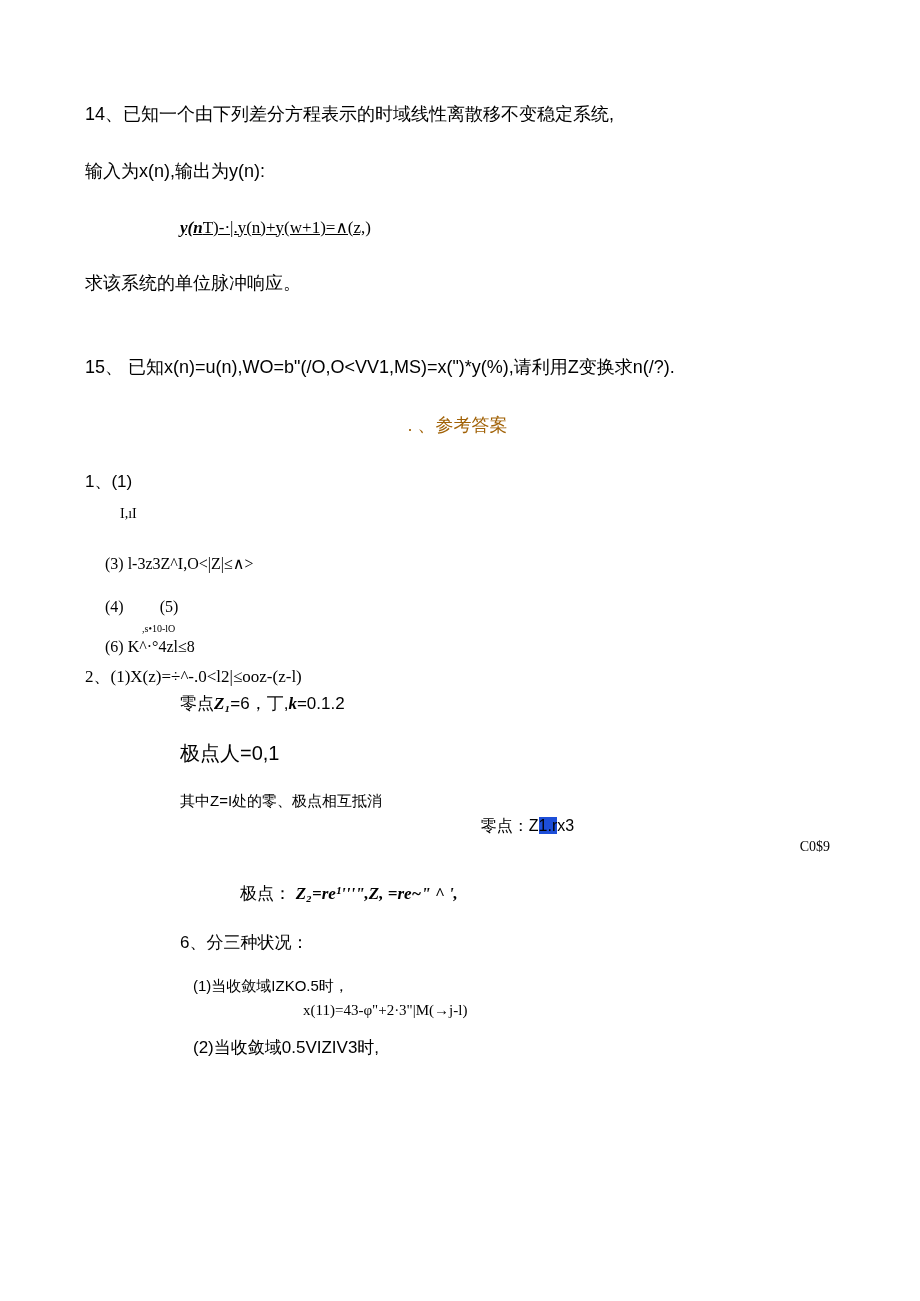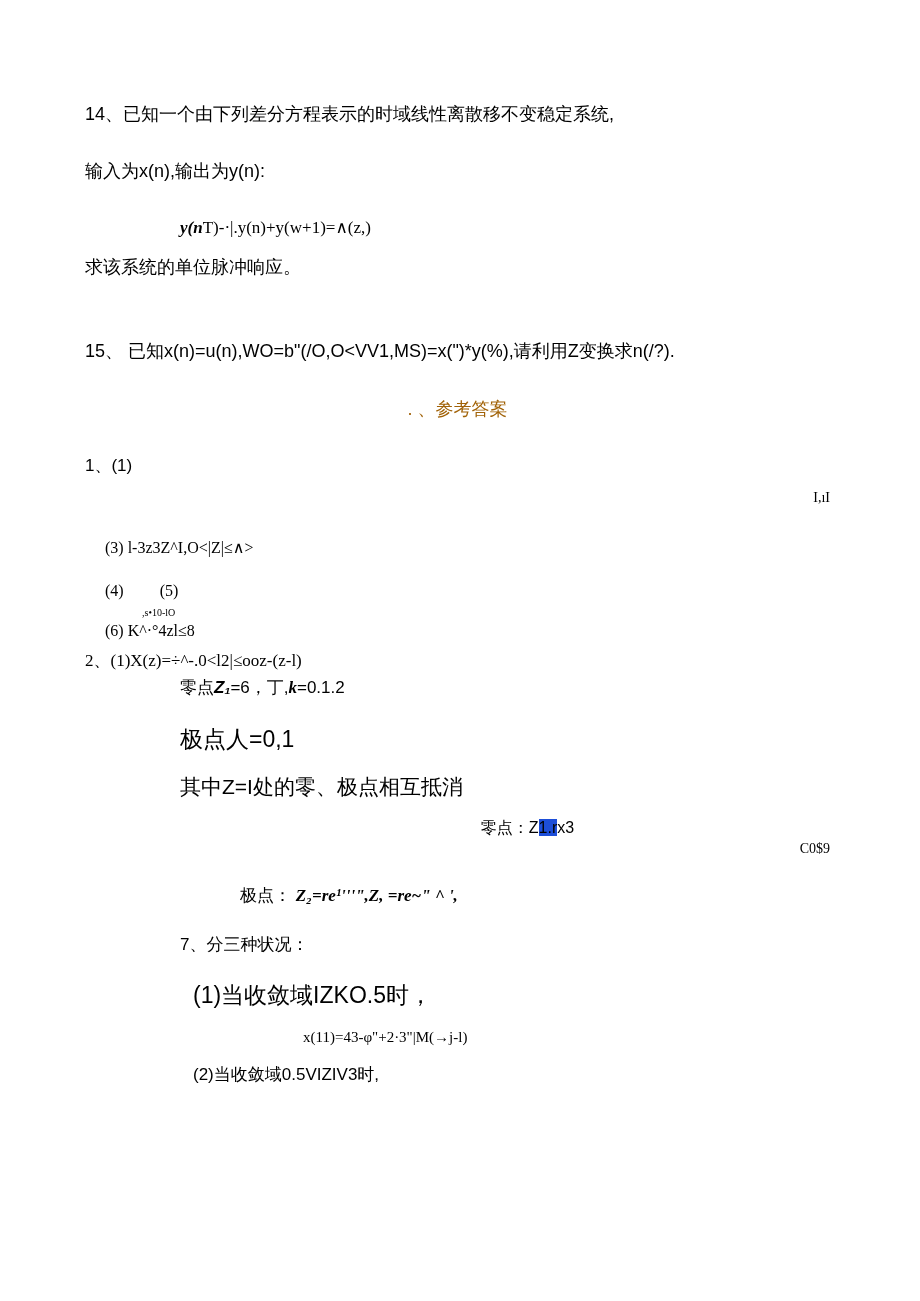--- a/index.html
+++ b/index.html
@@ -21,23 +21,24 @@
     .q14-line1 {
       margin-bottom: 28px;
       font-size: 18px;
     }
     .q14-line2 {
       margin-bottom: 28px;
       font-size: 18px;
     }
     .formula-1 {
       margin-left: 95px;
-      margin-bottom: 12px;
-      font-family: "Times New Roman", serif;
-      font-size: 17px;
+      margin-bottom: 28px;
+      font-family: "Times New Roman", serif;
+      font-size: 17px;
+      text-decoration: underline;
     }
     .formula-1 .yn {
       font-weight: bold;
       font-style: italic;
     }
     .q14-line3 {
       margin-bottom: 55px;
       font-size: 18px;
     }
     .q15-line {
@@ -48,25 +49,24 @@
       text-align: center;
       margin-bottom: 28px;
       color: #a16207;
       font-size: 18px;
     }
     .a1 {
       margin-bottom: 8px;
       font-size: 17px;
     }
     .sub-111 {
-      margin-left: 45px;
+      margin-left: 35px;
       margin-bottom: 25px;
       font-size: 14px;
       font-family: "Times New Roman", serif;
-      text-align: right;
     }
     .a1-3 {
       margin-left: 20px;
       margin-bottom: 18px;
       font-size: 16px;
       font-family: "Times New Roman", serif;
     }
     .a1-45 {
       margin-left: 20px;
       margin-bottom: 1px;
@@ -93,36 +93,35 @@
       font-family: "Times New Roman", serif;
     }
     .a2-l1 {
       margin-left: 95px;
       margin-bottom: 20px;
       font-size: 17px;
     }
     .a2-l1 .z1 {
       font-weight: bold;
       font-style: italic;
-      font-family: Liberation Sans, sans-serif;
+      font-family: Liberation Serif, serif;
     }
     .a2-l1 .k {
       font-weight: bold;
       font-style: italic;
       font-family: "Times New Roman", serif;
     }
     .a2-l2 {
       margin-left: 95px;
-      margin-bottom: 12px;
-      font-size: 23px;
+      margin-bottom: 20px;
+      font-size: 20px;
     }
     .a2-l3 {
       margin-left: 95px;
-      margin-bottom: 12px;
-      font-size: 21px;
+      font-size: 15px;
     }
     .a2-zeropt {
       text-align: center;
       margin-left: 140px;
       margin-bottom: -3px;
       font-size: 16px;
     }
     .hl {
       background-color: #1d4ed8;
     }
@@ -143,22 +142,21 @@
       font-style: italic;
       font-family: "Times New Roman", serif;
     }
     .a3-hdr {
       margin-left: 95px;
       margin-bottom: 18px;
       font-size: 17px;
     }
     .a3-c1 {
       margin-left: 108px;
-      margin-bottom: 12px;
-      font-size: 23px;
+      font-size: 15px;
     }
     .a3-f1 {
       margin-left: 218px;
       margin-bottom: 12px;
       font-size: 15px;
       font-family: "Times New Roman", serif;
     }
     .a3-c2 {
       margin-left: 108px;
       margin-bottom: 12px;
@@ -201,16 +199,16 @@
 
 <div class="a2-zeropt">
   <span>零点：Z</span><span class="hl">1.r</span><span>x3</span>
 </div>
 <div class="cos9">C0$9</div>
 
 <div class="pole-line">
   <span>极点：</span> <span class="math">Z₂=re¹'''",Z, =re~" ^ ',</span>
 </div>
 
-<div class="a3-hdr">7、分三种状况：</div>
+<div class="a3-hdr">6、分三种状况：</div>
 <div class="a3-c1">(1)当收敛域IZKO.5时，</div>
 <div class="a3-f1">x(11)=43-φ"+2·3"|M(→j-l)</div>
 <div class="a3-c2">(2)当收敛域0.5VIZIV3时,</div>
 
 </body></html>

